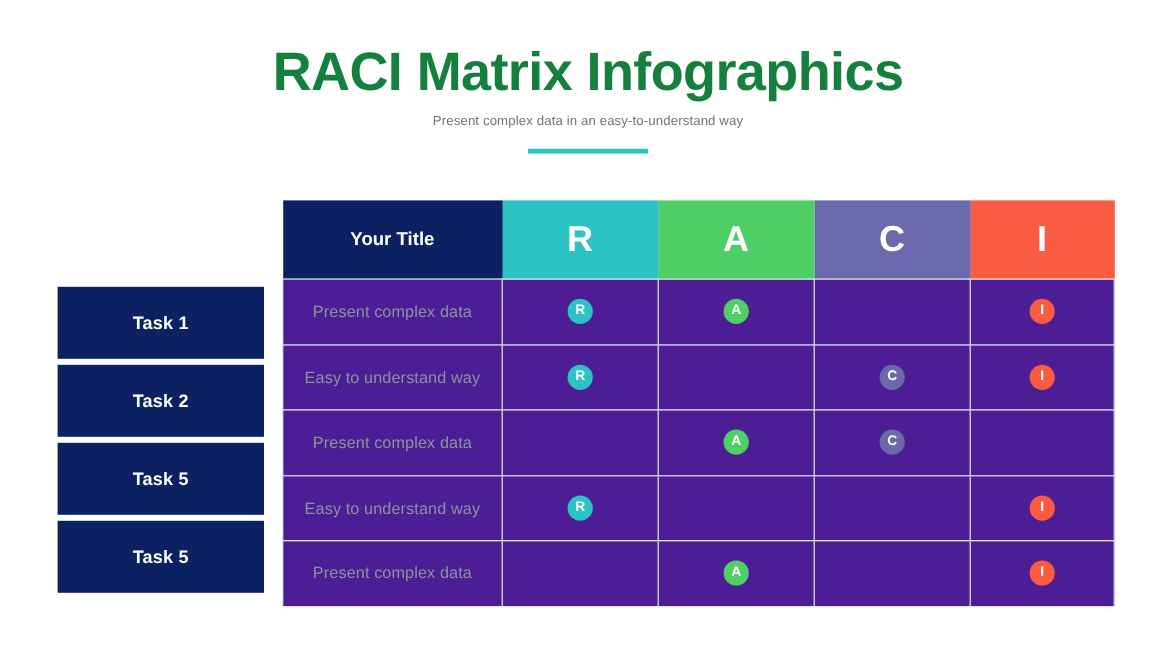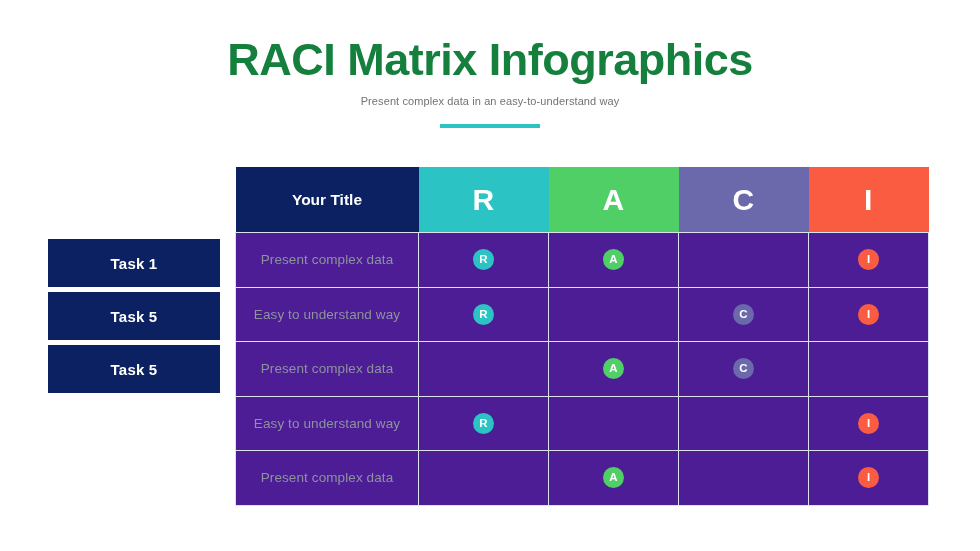--- a/index.html
+++ b/index.html
@@ -46,21 +46,21 @@
   }
 
   
   .task-column {
     position: absolute;
     left: 48px;
     top: 239px;
     width: 172px;
   }
   .task-box {
-    height: 48px;
+    height: 60px;
     background: #0b2161;
     margin-bottom: 5px;
     display: flex;
     align-items: center;
     justify-content: center;
   }
   .task-box-label {
     color: #ffffff;
     font-size: 15px;
     font-weight: bold;
@@ -152,20 +152,23 @@
 
 <div class="slide-header">
   <h1 class="slide-title">RACI Matrix Infographics</h1>
   <p class="slide-subtitle">Present complex data in an easy-to-understand way</p>
   <div class="title-underline"></div>
 </div>
 
 <div class="task-column">
   <div class="task-box">
     <span class="task-box-label">Task 1</span>
+  </div>
+  <div class="task-box">
+    <span class="task-box-label">Task 2</span>
   </div>
   <div class="task-box">
     <span class="task-box-label">Task 5</span>
   </div>
   <div class="task-box">
     <span class="task-box-label">Task 5</span>
   </div>
 </div>
 
 <table class="matrix">

